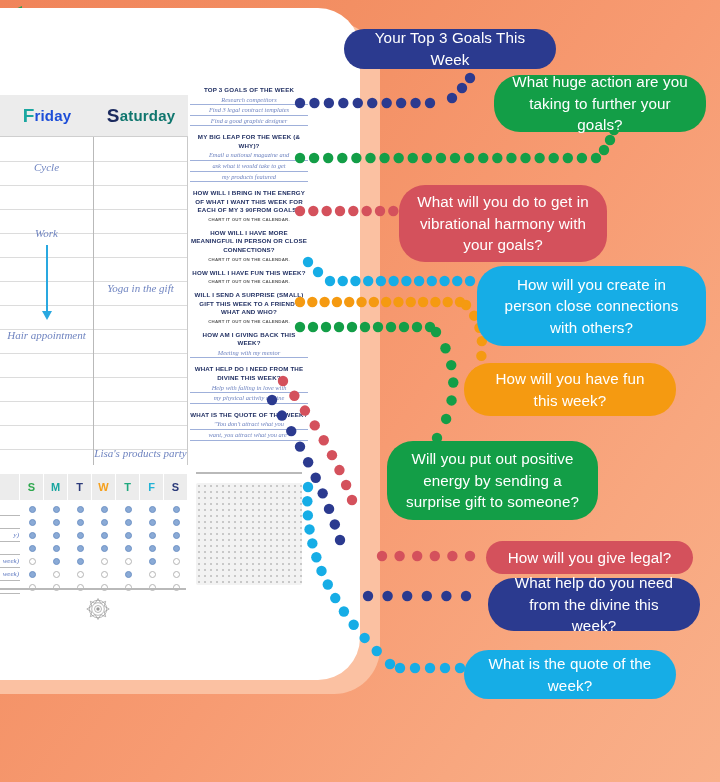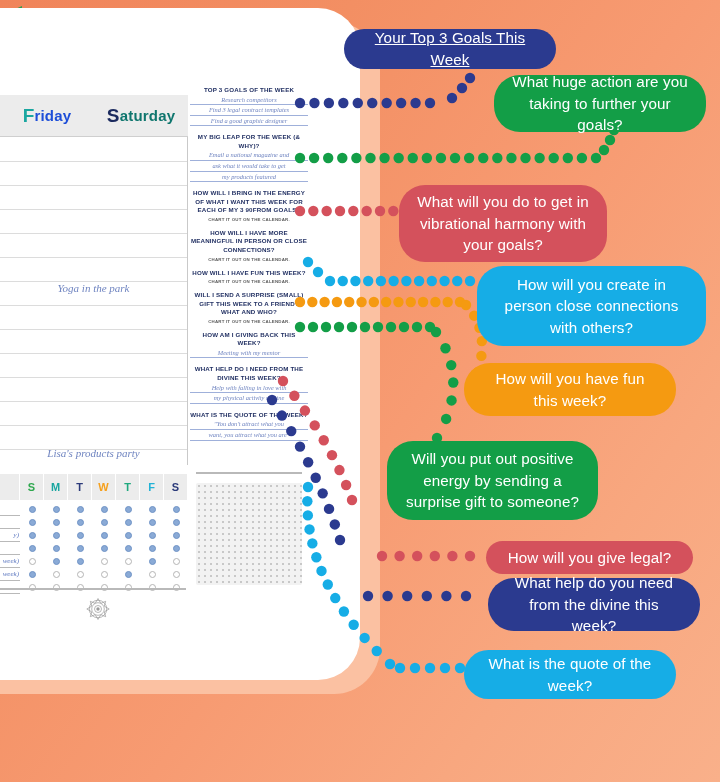--- a/index.html
+++ b/index.html
@@ -214,37 +214,58 @@
           <div class="cal-col-head fri">
             <span class="cap">F</span>
               <span class="rest">riday</span>
           </div>
           <div class="cal-col-head sat">
             <span class="cap">S</span>
               <span class="rest">aturday</span>
           </div>
         </div>
         <div class="cal-body">
+          <div class="cal-col">
+            <div class="cal-row-lines" id="lines-fri">
+                <i style="top: 24px;"></i>
+                <i style="top: 48px;"></i>
+                <i style="top: 72px;"></i>
+                <i style="top: 96px;"></i>
+                <i style="top: 120px;"></i>
+                <i style="top: 144px;"></i>
+                <i style="top: 168px;"></i>
+                <i style="top: 192px;"></i>
+                <i style="top: 216px;"></i>
+                <i style="top: 240px;"></i>
+                <i style="top: 264px;"></i>
+                <i style="top: 288px;"></i>
+                <i style="top: 312px;"></i>
+              </div>
+            <div class="cal-entry" style="top:24px">Cycle</div>
+            <div class="cal-entry" style="top:90px">Work</div>
+            <div class="cal-arrow" style="top:108px;height:68px"></div>
+            <div class="cal-entry" style="top:192px">Hair appointment</div>
+          </div>
           <div class="cal-col">
             <div class="cal-row-lines" id="lines-sat">
                 <i style="top: 24px;"></i>
                 <i style="top: 48px;"></i>
                 <i style="top: 72px;"></i>
                 <i style="top: 96px;"></i>
                 <i style="top: 120px;"></i>
                 <i style="top: 144px;"></i>
                 <i style="top: 168px;"></i>
                 <i style="top: 192px;"></i>
                 <i style="top: 216px;"></i>
                 <i style="top: 240px;"></i>
                 <i style="top: 264px;"></i>
                 <i style="top: 288px;"></i>
                 <i style="top: 312px;"></i>
               </div>
-            <div class="cal-entry" style="top:145px">Yoga in the park</div>
+            <div class="cal-entry" style="top:145px">Yoga in the gift</div>
             <div class="cal-entry" style="top:310px">Lisa's products party</div>
           </div>
         </div>
       </div>
 
       <div id="tracker">
         <div class="trk-head" id="trk-head">
           <div class="trk-lbl-col"></div>
         <div class="trk-day" style="color: rgb(47, 168, 79);">S</div>
             <div class="trk-day" style="color: rgb(25, 166, 160);">M</div>
@@ -645,21 +666,21 @@
       <circle cx="376.7337278106509" cy="651.0236686390533" r="5.2" fill="#16ade6"></circle>
       <circle cx="390" cy="664" r="5.2" fill="#16ade6"></circle>
       <circle cx="400" cy="668" r="5.2" fill="#16ade6"></circle>
       <circle cx="415" cy="668" r="5.2" fill="#16ade6"></circle>
       <circle cx="430" cy="668" r="5.2" fill="#16ade6"></circle>
       <circle cx="445" cy="668" r="5.2" fill="#16ade6"></circle>
       <circle cx="460" cy="668" r="5.2" fill="#16ade6"></circle>
     </svg>
 
   <div id="callouts">
-      <div class="bubble" style="left: 344px; top: 29px; width: 212px; height: 40px; background: rgb(43, 58, 143); text-decoration: underline;">Your Top 3 Goals This Week</div>
+      <div class="bubble" style="left: 344px; top: 29px; width: 212px; height: 40px; background: rgb(43, 58, 143);">Your Top 3 Goals This Week</div>
       <div class="bubble" style="left: 494px; top: 75px; width: 212px; height: 57px; background: rgb(19, 158, 71); text-align: center;">What huge action are you taking to further your goals?</div>
       <div class="bubble" style="left: 399px; top: 185px; width: 208px; height: 77px; background: rgb(212, 81, 92);">What will you do to get in vibrational harmony with your goals?</div>
       <div class="bubble" style="left: 477px; top: 266px; width: 229px; height: 80px; background: rgb(22, 173, 230);">How will you create in person close connections with others?</div>
       <div class="bubble" style="left: 464px; top: 363px; width: 212px; height: 53px; background: rgb(245, 154, 17);">How will you have fun this week?</div>
       <div class="bubble" style="left: 387px; top: 441px; width: 211px; height: 79px; background: rgb(19, 158, 71);">Will you put out positive energy by sending a surprise gift to someone?</div>
       <div class="bubble" style="left: 486px; top: 541px; width: 207px; height: 33px; background: rgb(212, 81, 92);">How will you give legal?</div>
       <div class="bubble" style="left: 488px; top: 578px; width: 212px; height: 53px; background: rgb(43, 58, 143);">What help do you need from the divine this week?</div>
       <div class="bubble" style="left: 464px; top: 650px; width: 212px; height: 49px; background: rgb(22, 173, 230);">What is the quote of the week?</div>
     </div>
 

